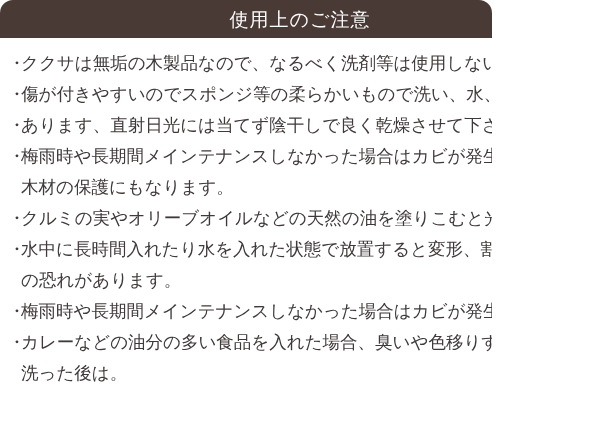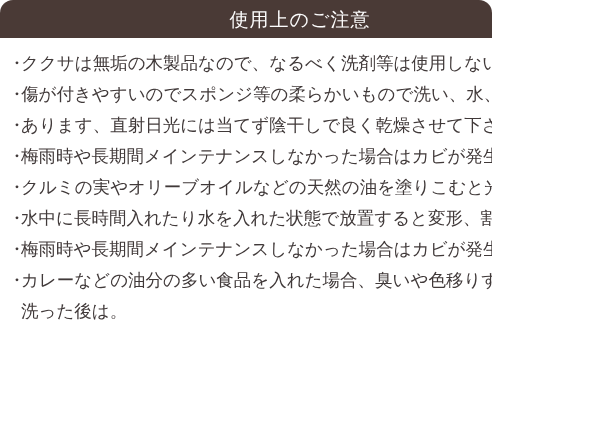--- a/index.html
+++ b/index.html
@@ -92,34 +92,36 @@
         <span class="bullet">・</span>
         <span class="item-lines">
           <span class="line">あります、直射日光には当てず陰干しで良く乾燥させて下さい。</span>
         </span>
       </li>
 
       <li>
         <span class="bullet">・</span>
         <span class="item-lines">
           <span class="line">梅雨時や長期間メインテナンスしなかった場合はカビが発生します</span>
+          <span class="line">木材の保護にもなります。</span>
         </span>
       </li>
 
       <li>
         <span class="bullet">・</span>
         <span class="item-lines">
           <span class="line">クルミの実やオリーブオイルなどの天然の油を塗りこむと光沢が出て。</span>
         </span>
       </li>
 
       <li>
         <span class="bullet">・</span>
         <span class="item-lines">
           <span class="line">水中に長時間入れたり水を入れた状態で放置すると変形、割れ、ヒビ</span>
+          <span class="line">の恐れがあります。</span>
         </span>
       </li>
 
       <li>
         <span class="bullet">・</span>
         <span class="item-lines">
           <span class="line">梅雨時や長期間メインテナンスしなかった場合はカビが発生します。</span>
         </span>
       </li>
 

